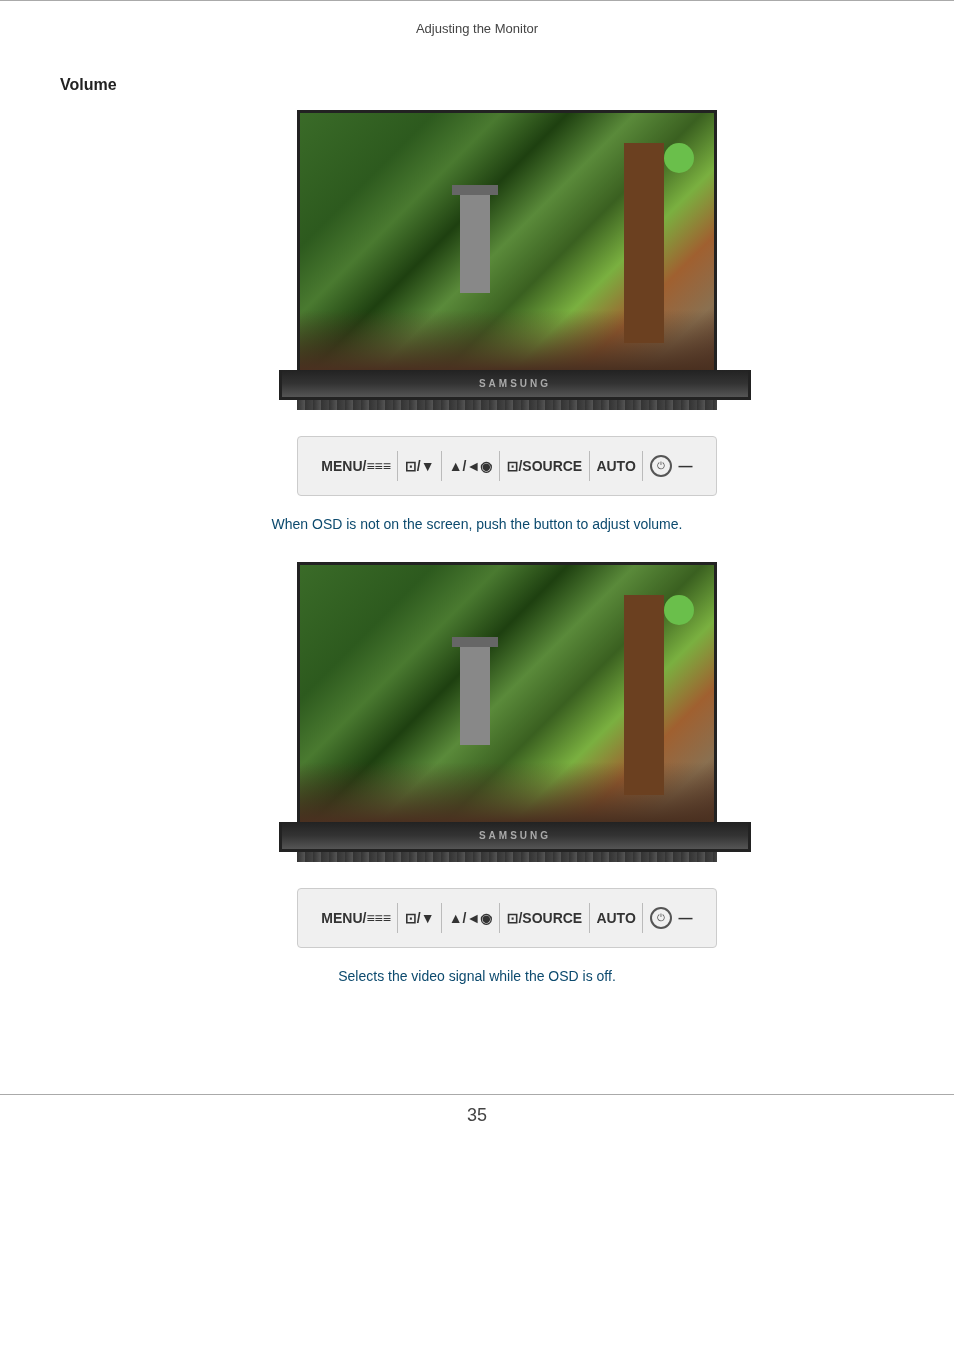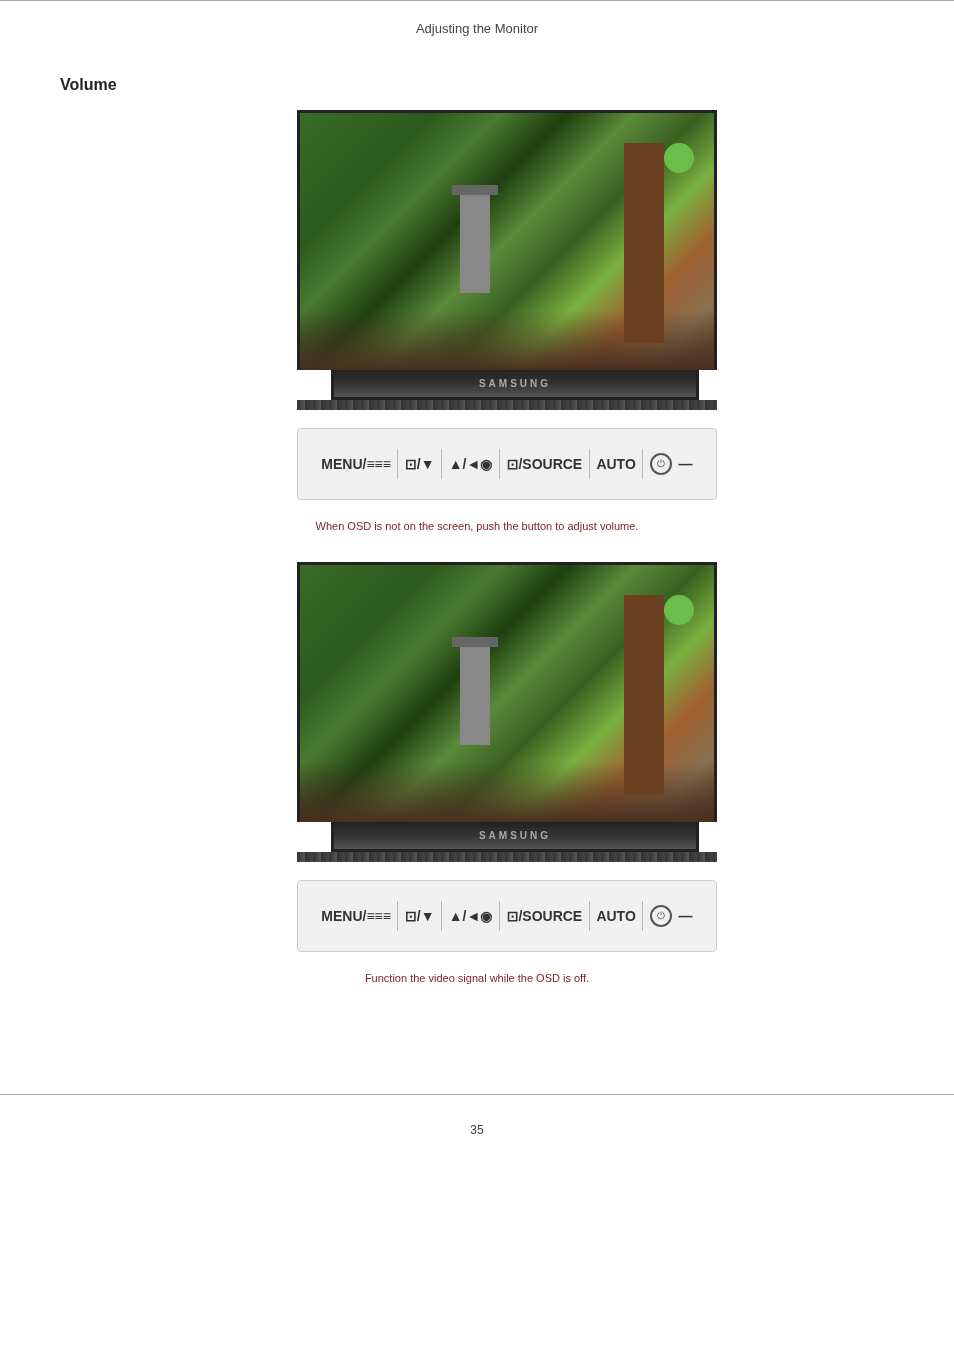--- a/index.html
+++ b/index.html
@@ -104,49 +104,49 @@
       top: 30px;
       right: 20px;
       width: 30px;
       height: 30px;
       background: #6abf4b;
       border-radius: 50%;
       z-index: 5;
     }
 
     .monitor-bezel-bottom {
-      width: 368px;
+      width: 472px;
       height: 30px;
       background: linear-gradient(to bottom, #222 0%, #333 50%, #555 100%);
       display: flex;
       align-items: center;
       justify-content: center;
       border: 3px solid #222;
       border-top: none;
       margin-left: 16px;
     }
 
     .samsung-logo {
       color: #aaa;
       font-size: 10px;
       letter-spacing: 3px;
       font-weight: bold;
     }
 
     .controls-panel {
       width: 420px;
-      height: 72px;
+      height: 60px;
       background: #f0f0f0;
       border: 1px solid #ccc;
       border-radius: 4px;
       display: flex;
       align-items: center;
       justify-content: space-around;
       padding: 0 20px;
-      margin-top: 18px;
+      margin-top: 26px;
     }
 
     .ctrl-item {
       display: flex;
       flex-direction: column;
       align-items: center;
       font-size: 9px;
       color: #444;
       font-weight: bold;
     }
@@ -165,22 +165,22 @@
       display: flex;
       align-items: center;
       justify-content: center;
       font-size: 10px;
       color: #555;
     }
 
     .description-text {
       margin: 20px 0 30px 0;
       text-align: center;
-      color: #7f1d1d;
-      font-size: 11px;
+      color: #0c4a6e;
+      font-size: 14px;
     }
 
     .osd-function-section {
       margin-top: 10px;
     }
 
     .osd-row {
       display: flex;
       align-items: center;
       gap: 30px;
@@ -202,22 +202,22 @@
 
     .osd-menu-item {
       font-size: 14px;
       font-weight: bold;
       color: #111;
     }
 
     .page-footer {
       border-top: 1px solid #aaa;
       text-align: center;
-      padding: 28px;
-      font-size: 12px;
+      padding: 10px;
+      font-size: 18px;
       color: #444;
       margin-top: 40px;
     }
 
     
     .monitor-led-strip {
       width: 420px;
       height: 10px;
       background: repeating-linear-gradient(90deg, #333 0px, #555 8px, #333 8px, #444 16px);
     }
@@ -318,20 +318,20 @@
       <div class="ctrl-separator"></div>
       <div class="power-circle">
         <span>⏻</span>
       </div>
       <div class="ctrl-item">
         <span class="ctrl-symbol">—</span>
       </div>
     </div>
   </div>
 
-  <div class="description-text">Function the video signal while the OSD is off.</div>
+  <div class="description-text">Selects the video signal while the OSD is off.</div>
 
 
 </div>
 
 <div class="page-footer">
   <span>35</span>
 </div>
 
 </body></html>

